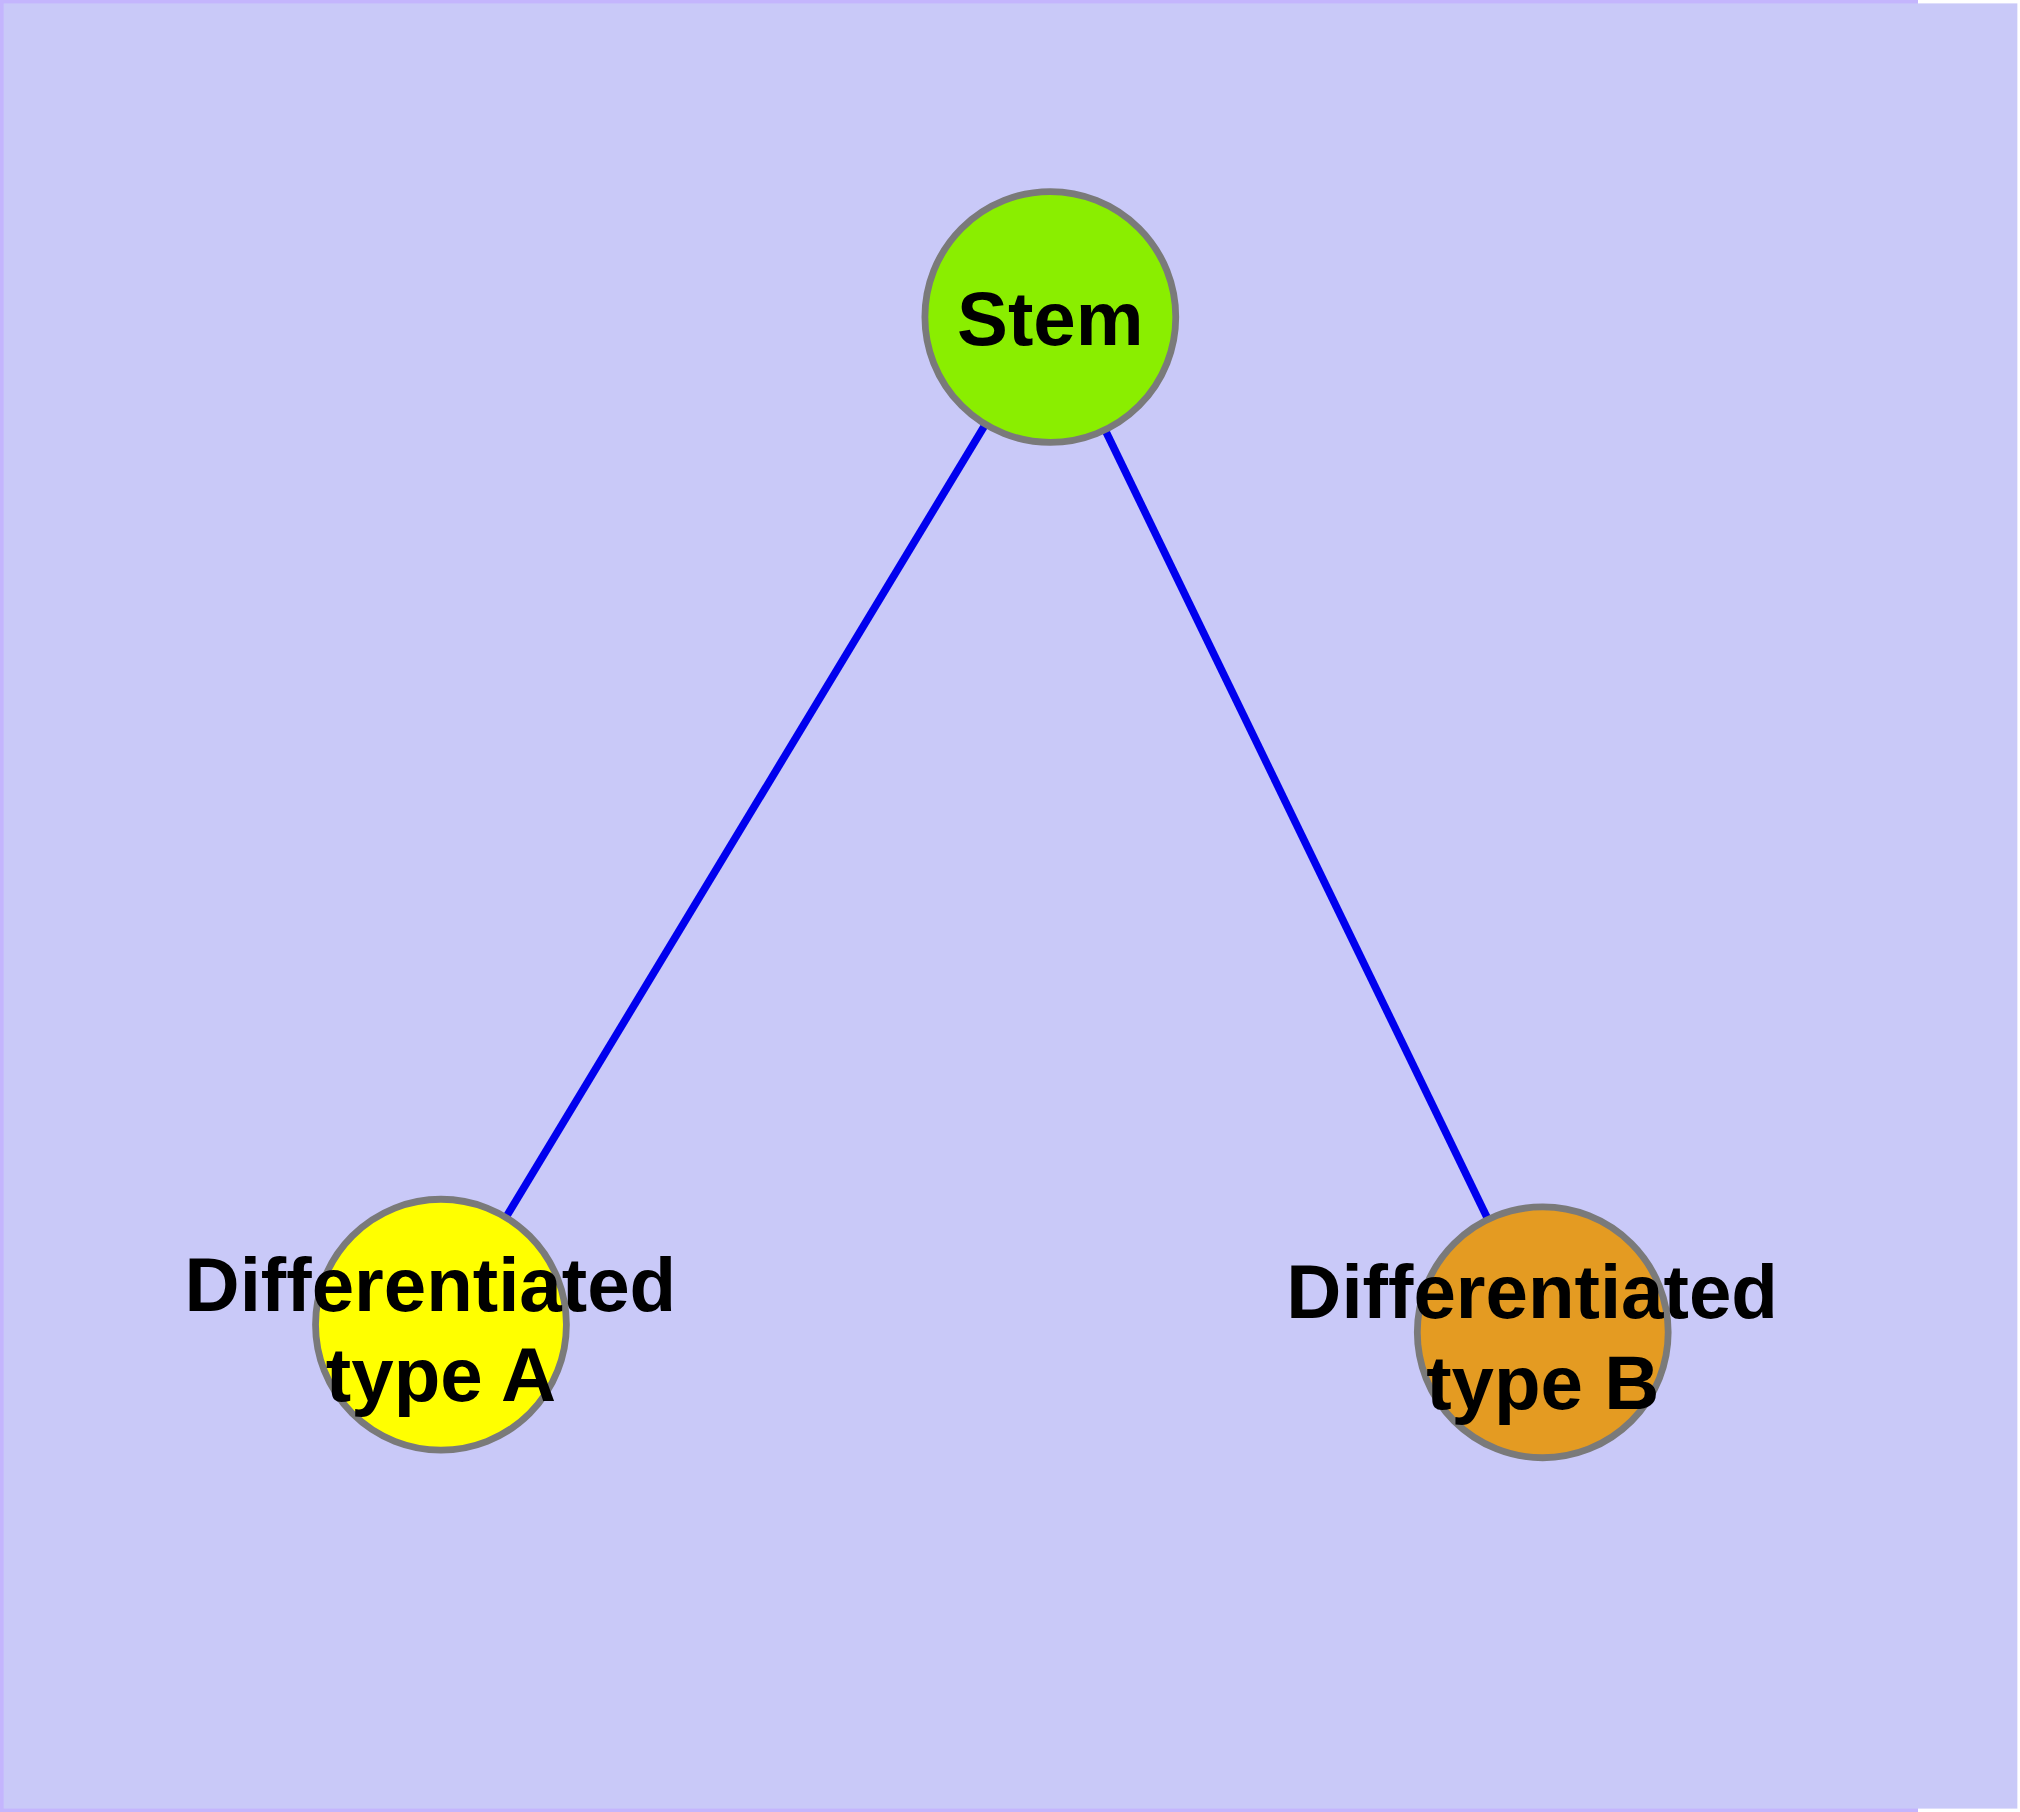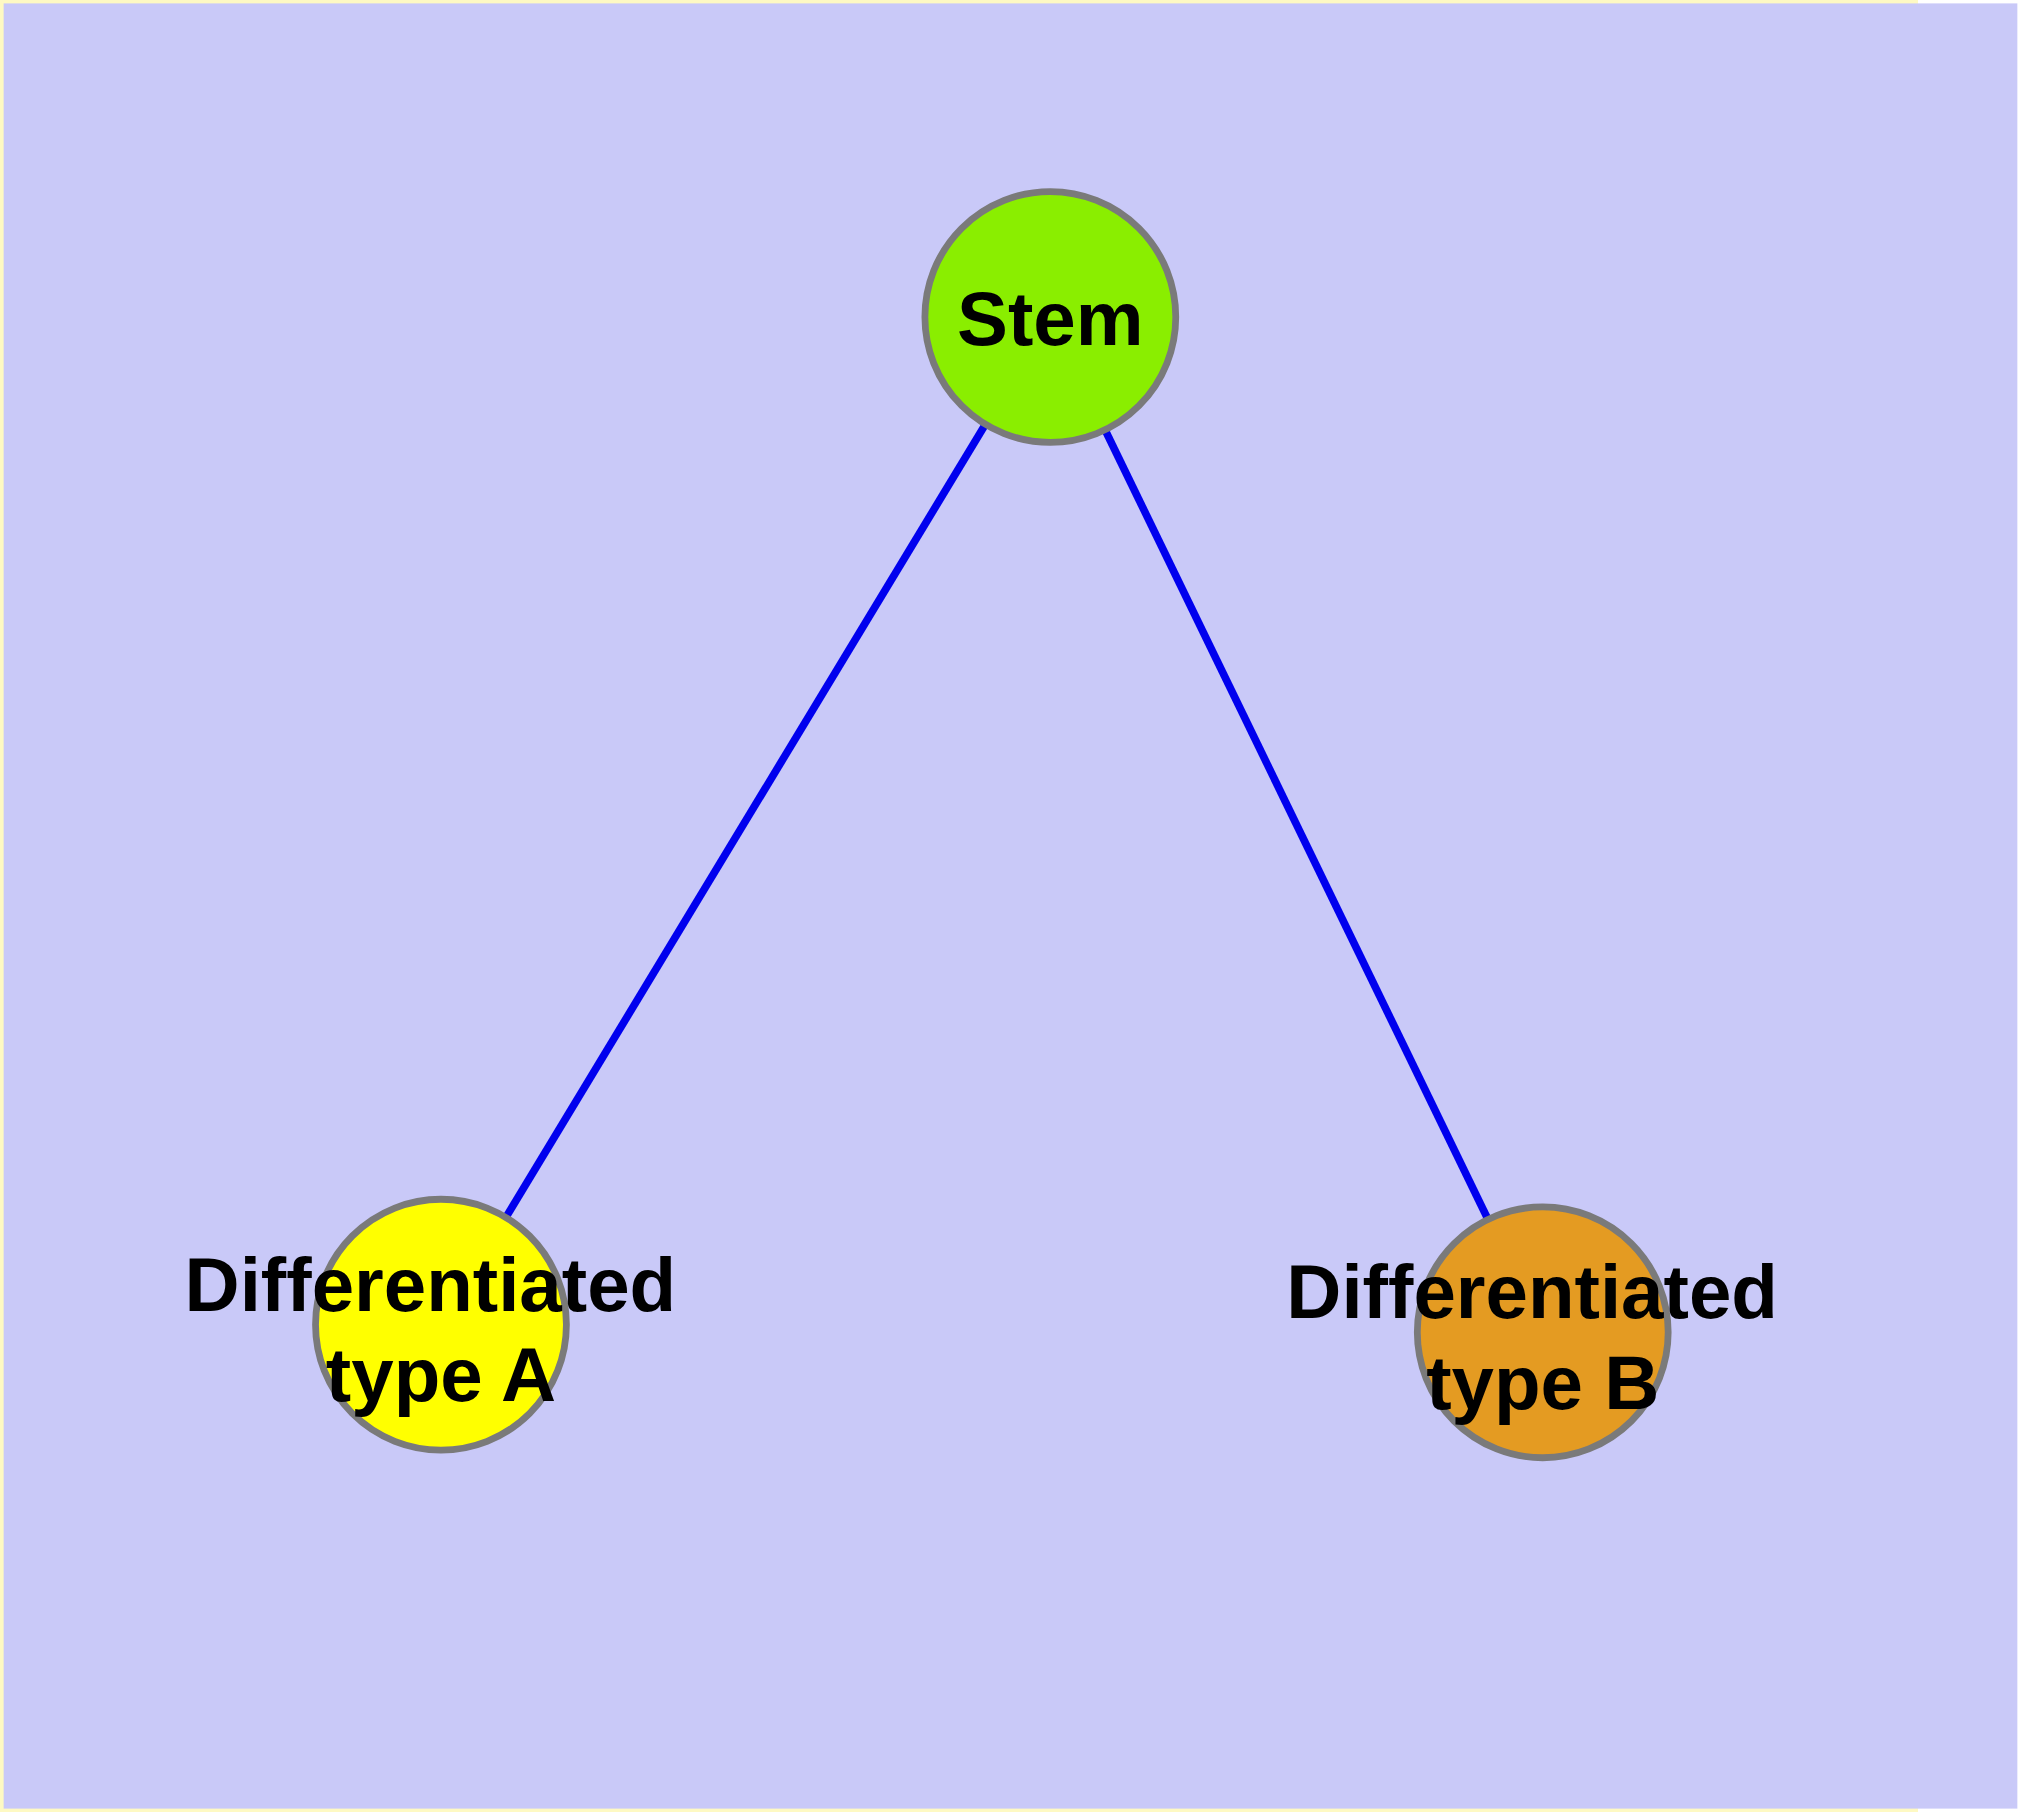--- a/index.html
+++ b/index.html
@@ -4,21 +4,21 @@
 <style>
   html, body {
     margin: 0;
     padding: 0;
     background: #ffffff;
   }
   .page {
     position: relative;
     width: 1918px;
     height: 1812px;
-    background: #fef9c3;
+    background: #c4b5fd;
     font-family: "Liberation Sans", sans-serif;
   }
   svg.diagram {
     display: block;
     width: 2021px;
     height: 1812px;
   }
   .node-label {
     font-family: "Liberation Sans", sans-serif;
     font-weight: bold;

